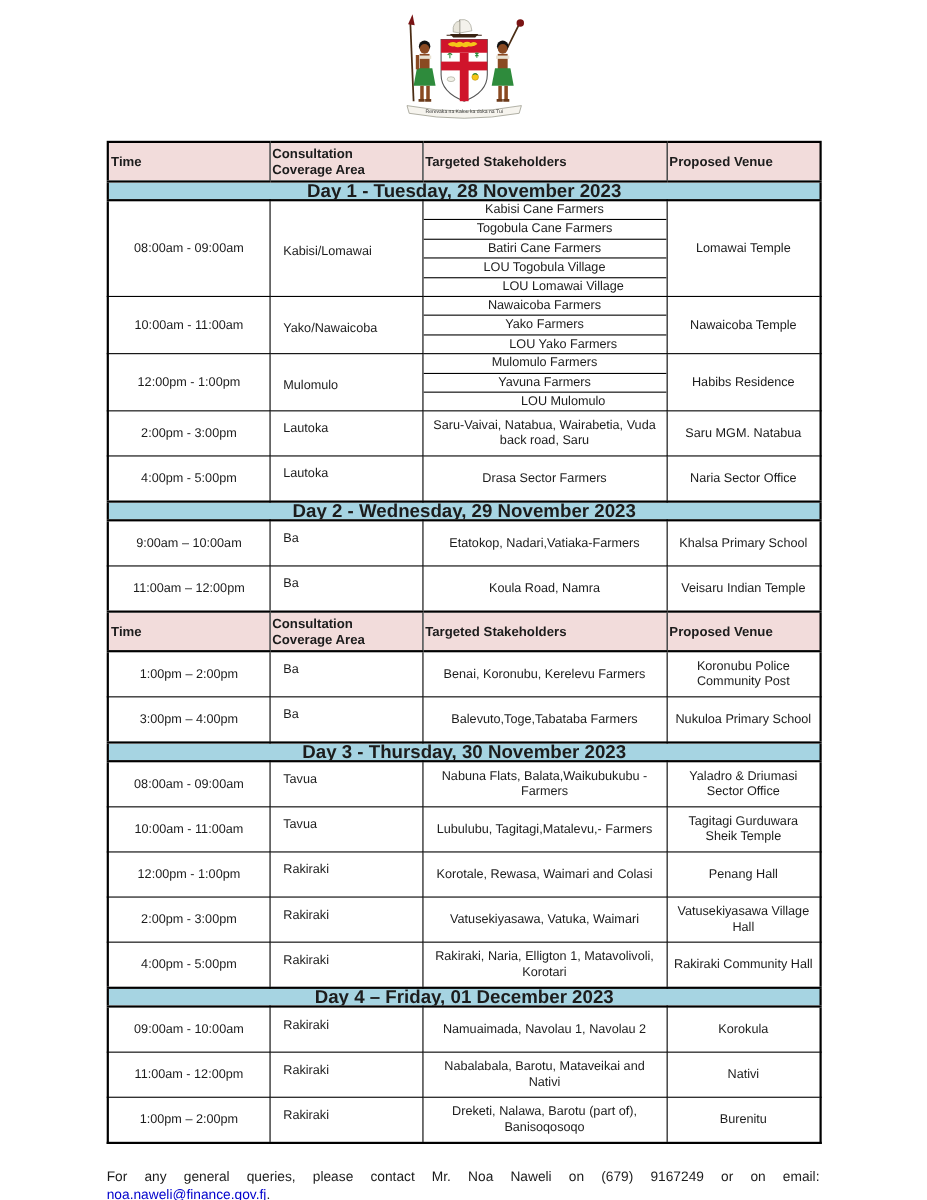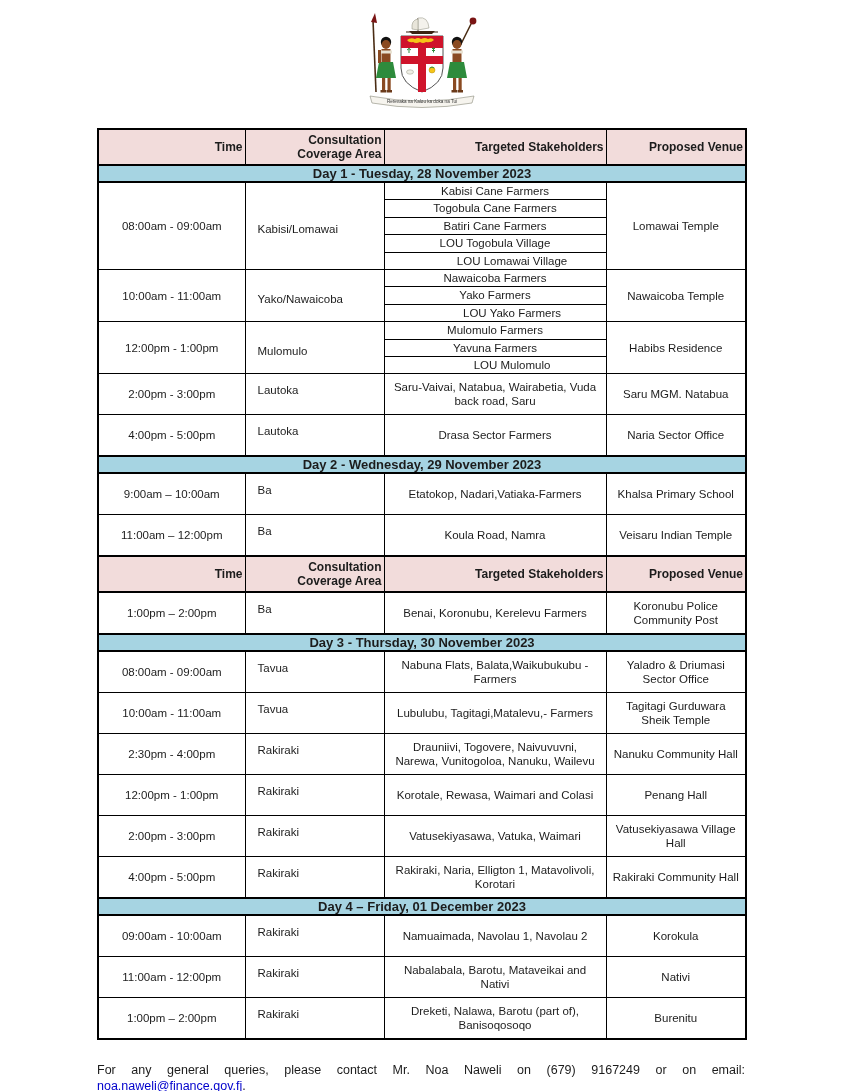--- a/index.html
+++ b/index.html
@@ -39,31 +39,31 @@
   table.schedule td {
     border: 1px solid #000;
     font-size: 11.5px;
     line-height: 14px;
     overflow: hidden;
   }
   tr.header-row th {
     background: #F2DCDB;
     font-weight: bold;
     font-size: 12px;
-    text-align: right;
+    text-align: left;
     vertical-align: middle;
     height: 32px;
     padding: 1px 2px;
     border-top: 2px solid #000;
     border-bottom: 2px solid #000;
   }
   tr.day-row td {
     background: #A6D4E2;
     font-weight: bold;
-    font-size: 13px;
+    font-size: 17px;
     text-align: center;
     vertical-align: middle;
     height: 15px;
     line-height: 15px;
     padding: 0;
     border-top: 2px solid #000;
     border-bottom: 2px solid #000;
   }
   tr.data-row td {
     height: 29px;
@@ -282,42 +282,42 @@
           <th>Consultation<br>Coverage Area</th>
           <th>Targeted Stakeholders</th>
           <th>Proposed Venue</th>
         </tr>
         <tr class="data-row">
           <td class="time">1:00pm – 2:00pm</td>
           <td class="area">Ba</td>
           <td class="stk single">Benai, Koronubu, Kerelevu Farmers</td>
           <td class="venue">Koronubu Police Community Post</td>
         </tr>
+        <tr class="data-row">
+          <td class="time">3:00pm – 4:00pm</td>
+          <td class="area">Ba</td>
+          <td class="stk single">Balevuto,Toge,Tabataba Farmers</td>
+          <td class="venue">Nukuloa Primary School</td>
+        </tr>
         <tr class="day-row">
           <td colspan="4">Day 3 - Thursday, 30 November 2023</td>
         </tr>
         <tr class="data-row">
           <td class="time">08:00am - 09:00am</td>
           <td class="area">Tavua</td>
           <td class="stk single">Nabuna Flats, Balata,Waikubukubu -Farmers</td>
           <td class="venue">Yaladro &amp; Driumasi Sector Office</td>
         </tr>
         <tr class="data-row">
           <td class="time">10:00am - 11:00am</td>
           <td class="area">Tavua</td>
           <td class="stk single">Lubulubu, Tagitagi,Matalevu,- Farmers</td>
           <td class="venue">Tagitagi Gurduwara Sheik Temple</td>
         </tr>
         <tr class="data-row">
-          <td class="time">2:30pm - 4:00pm</td>
-          <td class="area">Rakiraki</td>
-          <td class="stk single">Drauniivi, Togovere, Naivuvuvni, Narewa, Vunitogoloa, Nanuku, Wailevu</td>
-          <td class="venue">Nanuku Community Hall</td>
-        </tr>
-        <tr class="data-row">
           <td class="time">12:00pm - 1:00pm</td>
           <td class="area">Rakiraki</td>
           <td class="stk single">Korotale, Rewasa, Waimari and Colasi</td>
           <td class="venue">Penang Hall</td>
         </tr>
         <tr class="data-row">
           <td class="time">2:00pm - 3:00pm</td>
           <td class="area">Rakiraki</td>
           <td class="stk single">Vatusekiyasawa, Vatuka, Waimari</td>
           <td class="venue">Vatusekiyasawa Village Hall</td>

